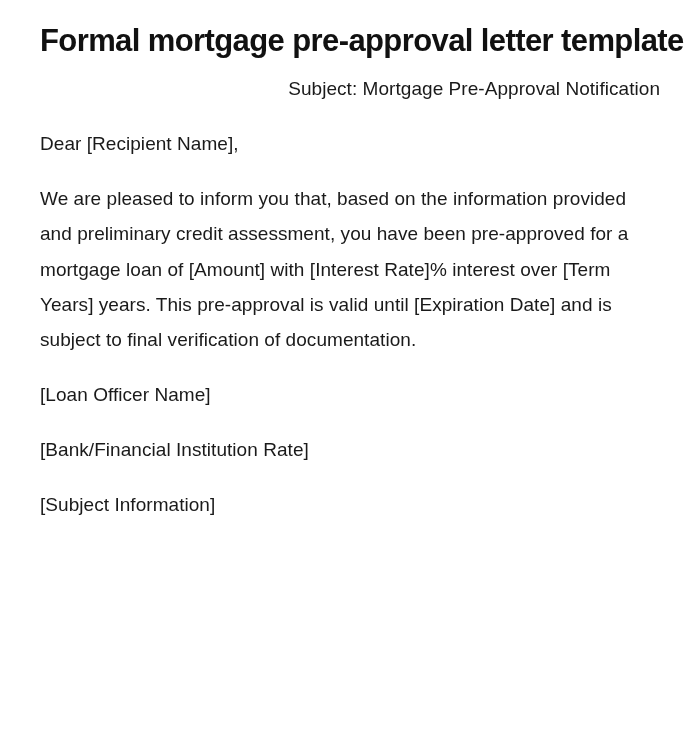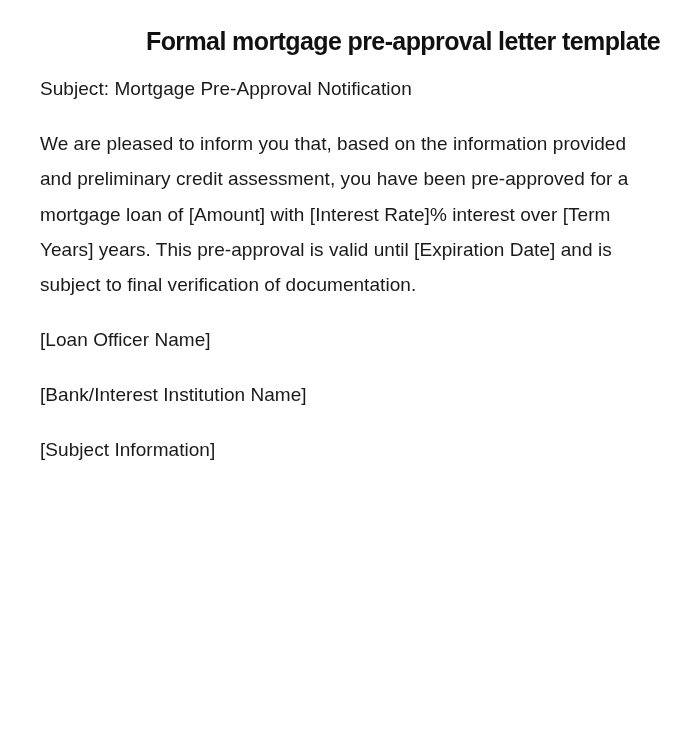--- a/index.html
+++ b/index.html
@@ -17,53 +17,54 @@
     .page {
       position: relative;
       width: 700px;
       height: 746px;
       box-sizing: border-box;
       padding: 26px 40px 0 40px;
     }
     .title {
       font-family: "Liberation Sans", sans-serif;
       font-weight: bold;
-      font-size: 25px;
+      font-size: 31px;
       letter-spacing: -0.6px;
       line-height: 30px;
       margin: 0 0 15px 0;
       color: #111111;
       white-space: nowrap;
-      text-align: right;
     }
     .para {
       font-size: 19px;
       line-height: 35.3px;
       margin: 0 0 19.7px 0;
       color: #1a1a1a;
       letter-spacing: 0.05px;
     }
     .para.single {
       margin-bottom: 19.7px;
     }
     .subject {
       margin-top: 0;
+      text-align: right;
     }
   </style>
 </head>
 <body>
 
 <div class="page">
   <h1 class="title">Formal mortgage pre-approval letter template</h1>
 
   <p class="para single subject">Subject: Mortgage Pre-Approval Notification</p>
 
+  <p class="para single">Dear [Recipient Name],</p>
 
   <p class="para">We are pleased to inform you that, based on the information provided and preliminary credit assessment, you have been pre-approved for a mortgage loan of [Amount] with [Interest Rate]% interest over [Term Years] years. This pre-approval is valid until [Expiration Date] and is subject to final verification of documentation.</p>
 
 
 
   <p class="para single">[Loan Officer Name]</p>
 
-  <p class="para single">[Bank/Interest Institution Name]</p>
+  <p class="para single">[Bank/Financial Institution Rate]</p>
 
   <p class="para single">[Subject Information]</p>
 </div>
 
 </body></html>

